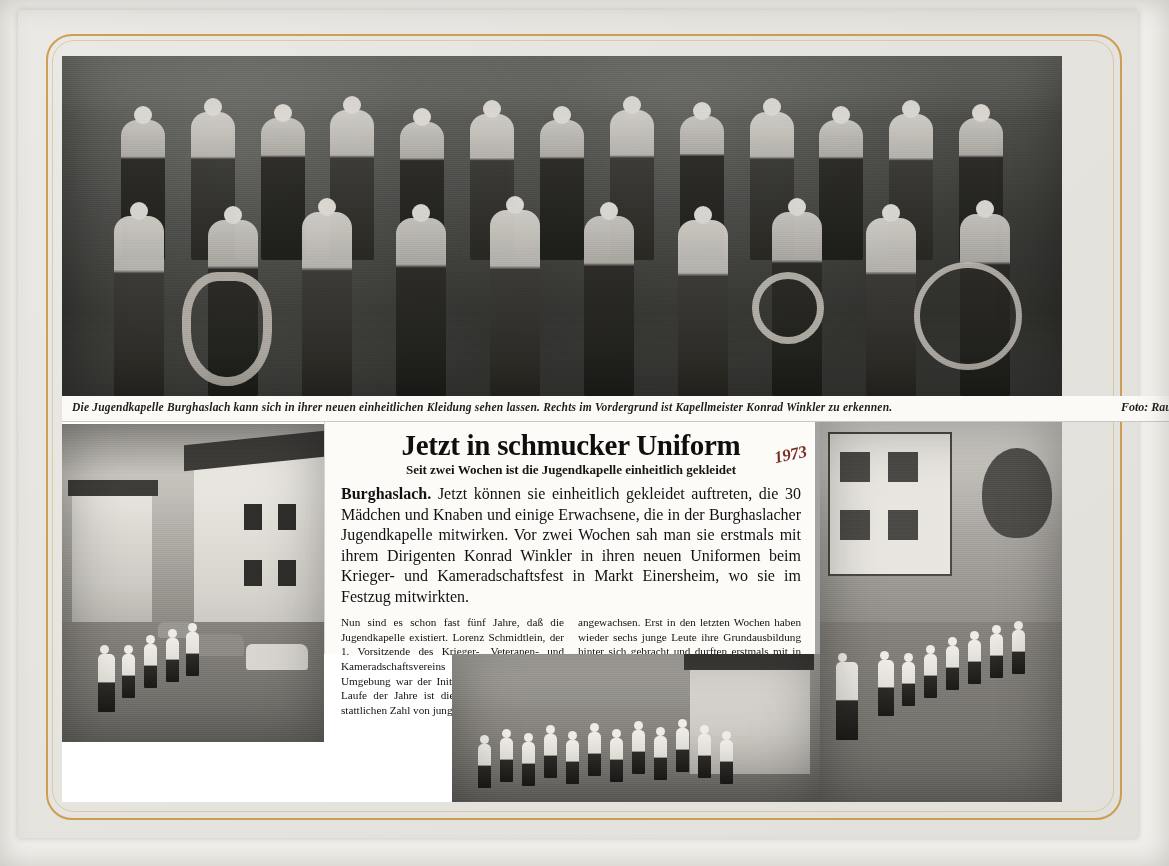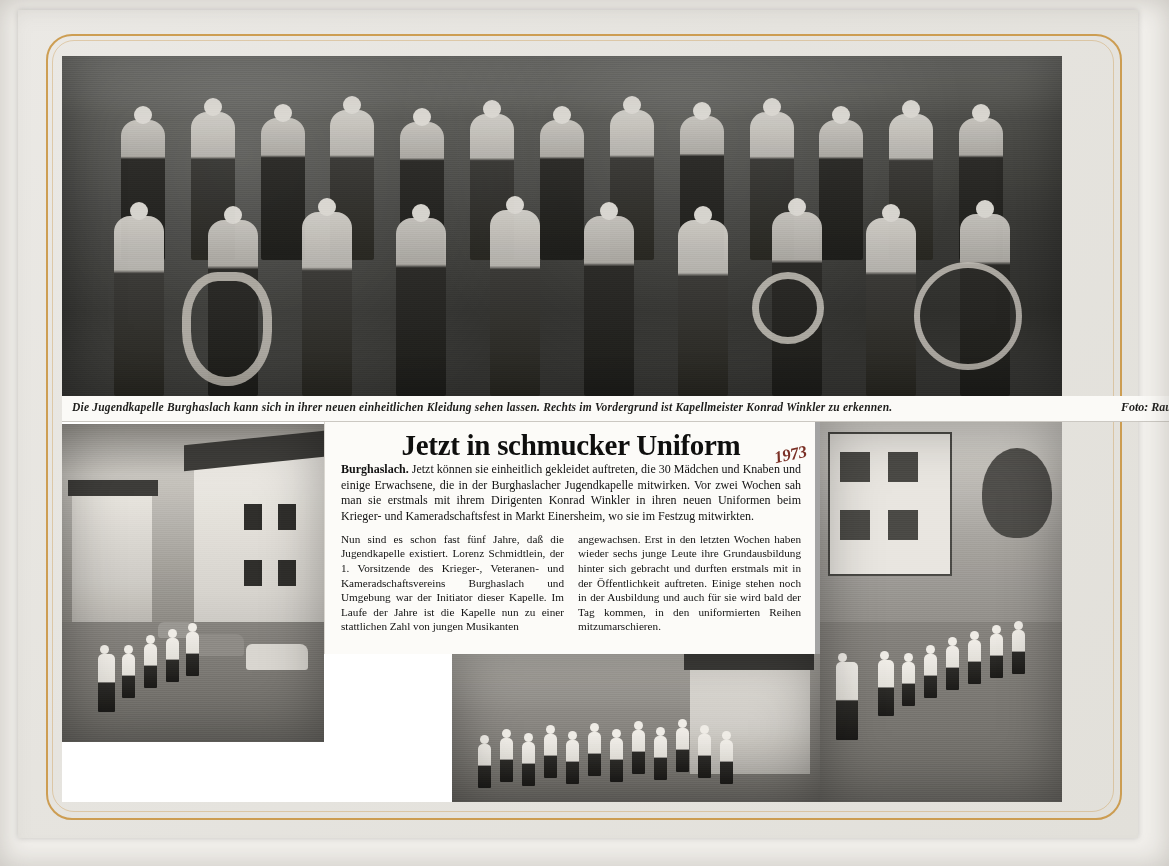--- a/index.html
+++ b/index.html
@@ -232,21 +232,21 @@
     right: -2px;
     top: 16px;
     font-family: "Liberation Serif", serif;
     font-style: italic;
     font-weight: bold;
     font-size: 17px;
     color: #7a2f25;
     transform: rotate(-12deg);
   }
   .lead {
-    font-size: 12px;
+    font-size: 16px;
     line-height: 1.28;
     text-align: justify;
     color: #111;
     margin: 0 0 8px 0;
     padding: 0 4px;
   }
   .lead b { font-weight: bold; }
   .cols {
     display: flex;
     gap: 14px;
@@ -446,20 +446,21 @@
         <div class="marcher" style="left:124px; bottom:66px;"></div>
         <div class="grain"></div>
         <div class="vignette"></div>
       </div>
 
       <div class="article">
         <div class="headline">
           <span>Jetzt in schmucker Uniform</span>
           <span class="handwriting">1973</span>
         </div>
+        <div class="subhead">Seit zwei Wochen ist die Jugendkapelle einheitlich gekleidet</div>
         <p class="lead">
           <b>Burghaslach.</b>
           <span>Jetzt können sie einheitlich gekleidet auftreten, die 30 Mädchen und Knaben und einige Erwachsene, die in der Burghaslacher Jugendkapelle mitwirken. Vor zwei Wochen sah man sie erstmals mit ihrem Dirigenten Konrad Winkler in ihren neuen Uniformen beim Krieger- und Kameradschaftsfest in Markt Einersheim, wo sie im Festzug mitwirkten.</span>
         </p>
         <div class="cols">
           <div class="col">Nun sind es schon fast fünf Jahre, daß die Jugendkapelle existiert. Lorenz Schmidtlein, der 1. Vorsitzende des Krieger-, Veteranen- und Kameradschaftsvereins Burghaslach und Umgebung war der Initiator dieser Kapelle. Im Laufe der Jahre ist die Kapelle nun zu einer stattlichen Zahl von jungen Musikanten</div>
           <div class="col">angewachsen. Erst in den letzten Wochen haben wieder sechs junge Leute ihre Grundausbildung hinter sich gebracht und durften erstmals mit in der Öffentlichkeit auftreten. Einige stehen noch in der Ausbildung und auch für sie wird bald der Tag kommen, in den uniformierten Reihen mitzumarschieren.</div>
         </div>
       </div>
 

